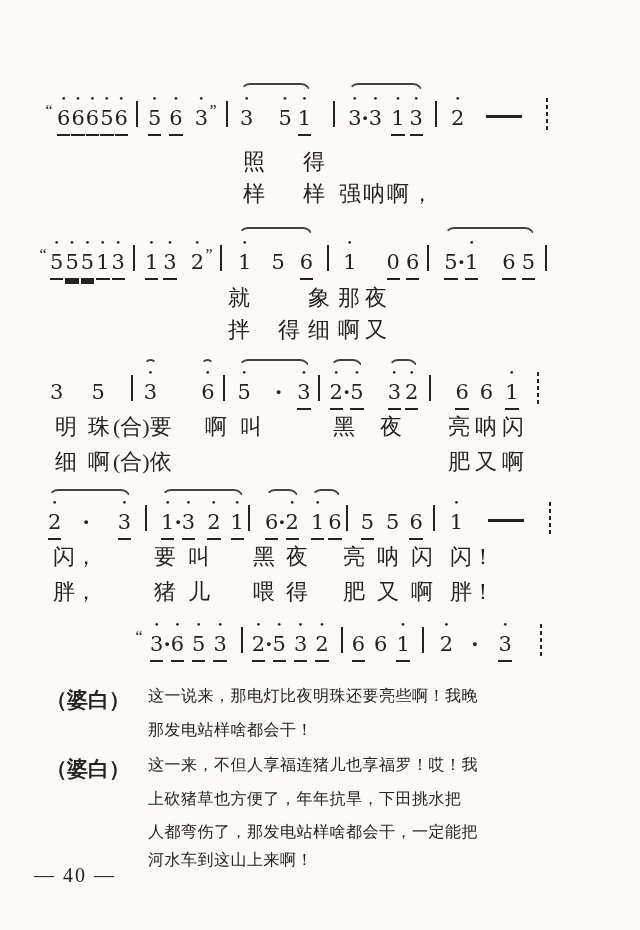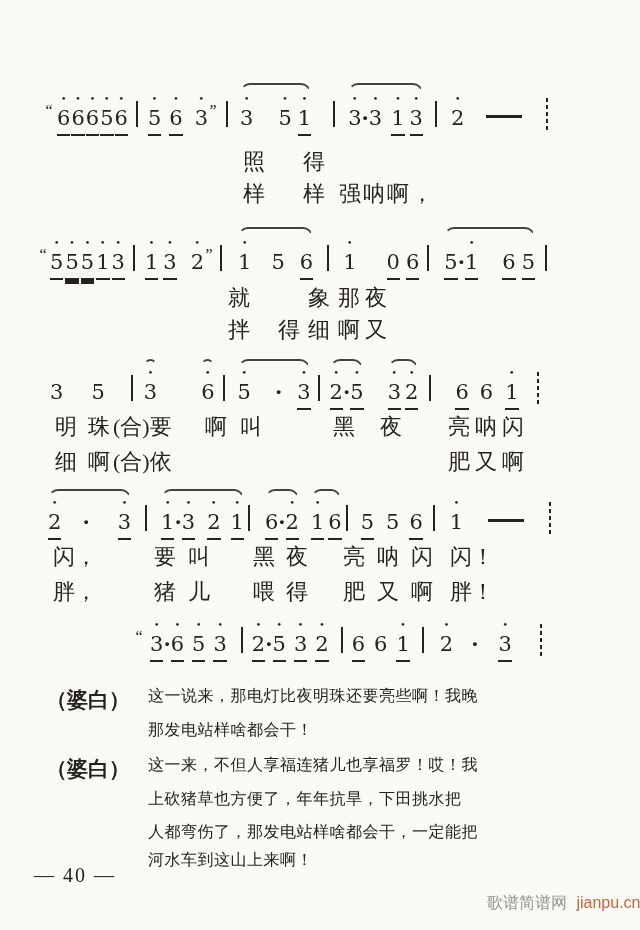--- a/index.html
+++ b/index.html
@@ -102,17 +102,13 @@
       <div class="plabel" style="top: 686px;">（婆白）</div>
       <div class="dline" style="top: 686px;">这一说来，那电灯比夜明珠还要亮些啊！我晚</div>
       <div class="dline" style="top: 720px;">那发电站样啥都会干！</div>
       <div class="plabel" style="top: 755px;">（婆白）</div>
       <div class="dline" style="top: 755px;">这一来，不但人享福连猪儿也享福罗！哎！我</div>
       <div class="dline" style="top: 789px;">上砍猪草也方便了，年年抗旱，下田挑水把</div>
       <div class="dline" style="top: 822px;">人都弯伤了，那发电站样啥都会干，一定能把</div>
       <div class="dline" style="top: 850px;">河水车到这山上来啊！</div>
     </div>
   <div class="pagenum">— 40 —</div>
-  <div class="watermark">
-    <span class="wm-site">歌谱简谱网</span>
-    <span class="wm-domain">jianpu.cn</span>
-  </div>
 </div>
 
 </body></html>

